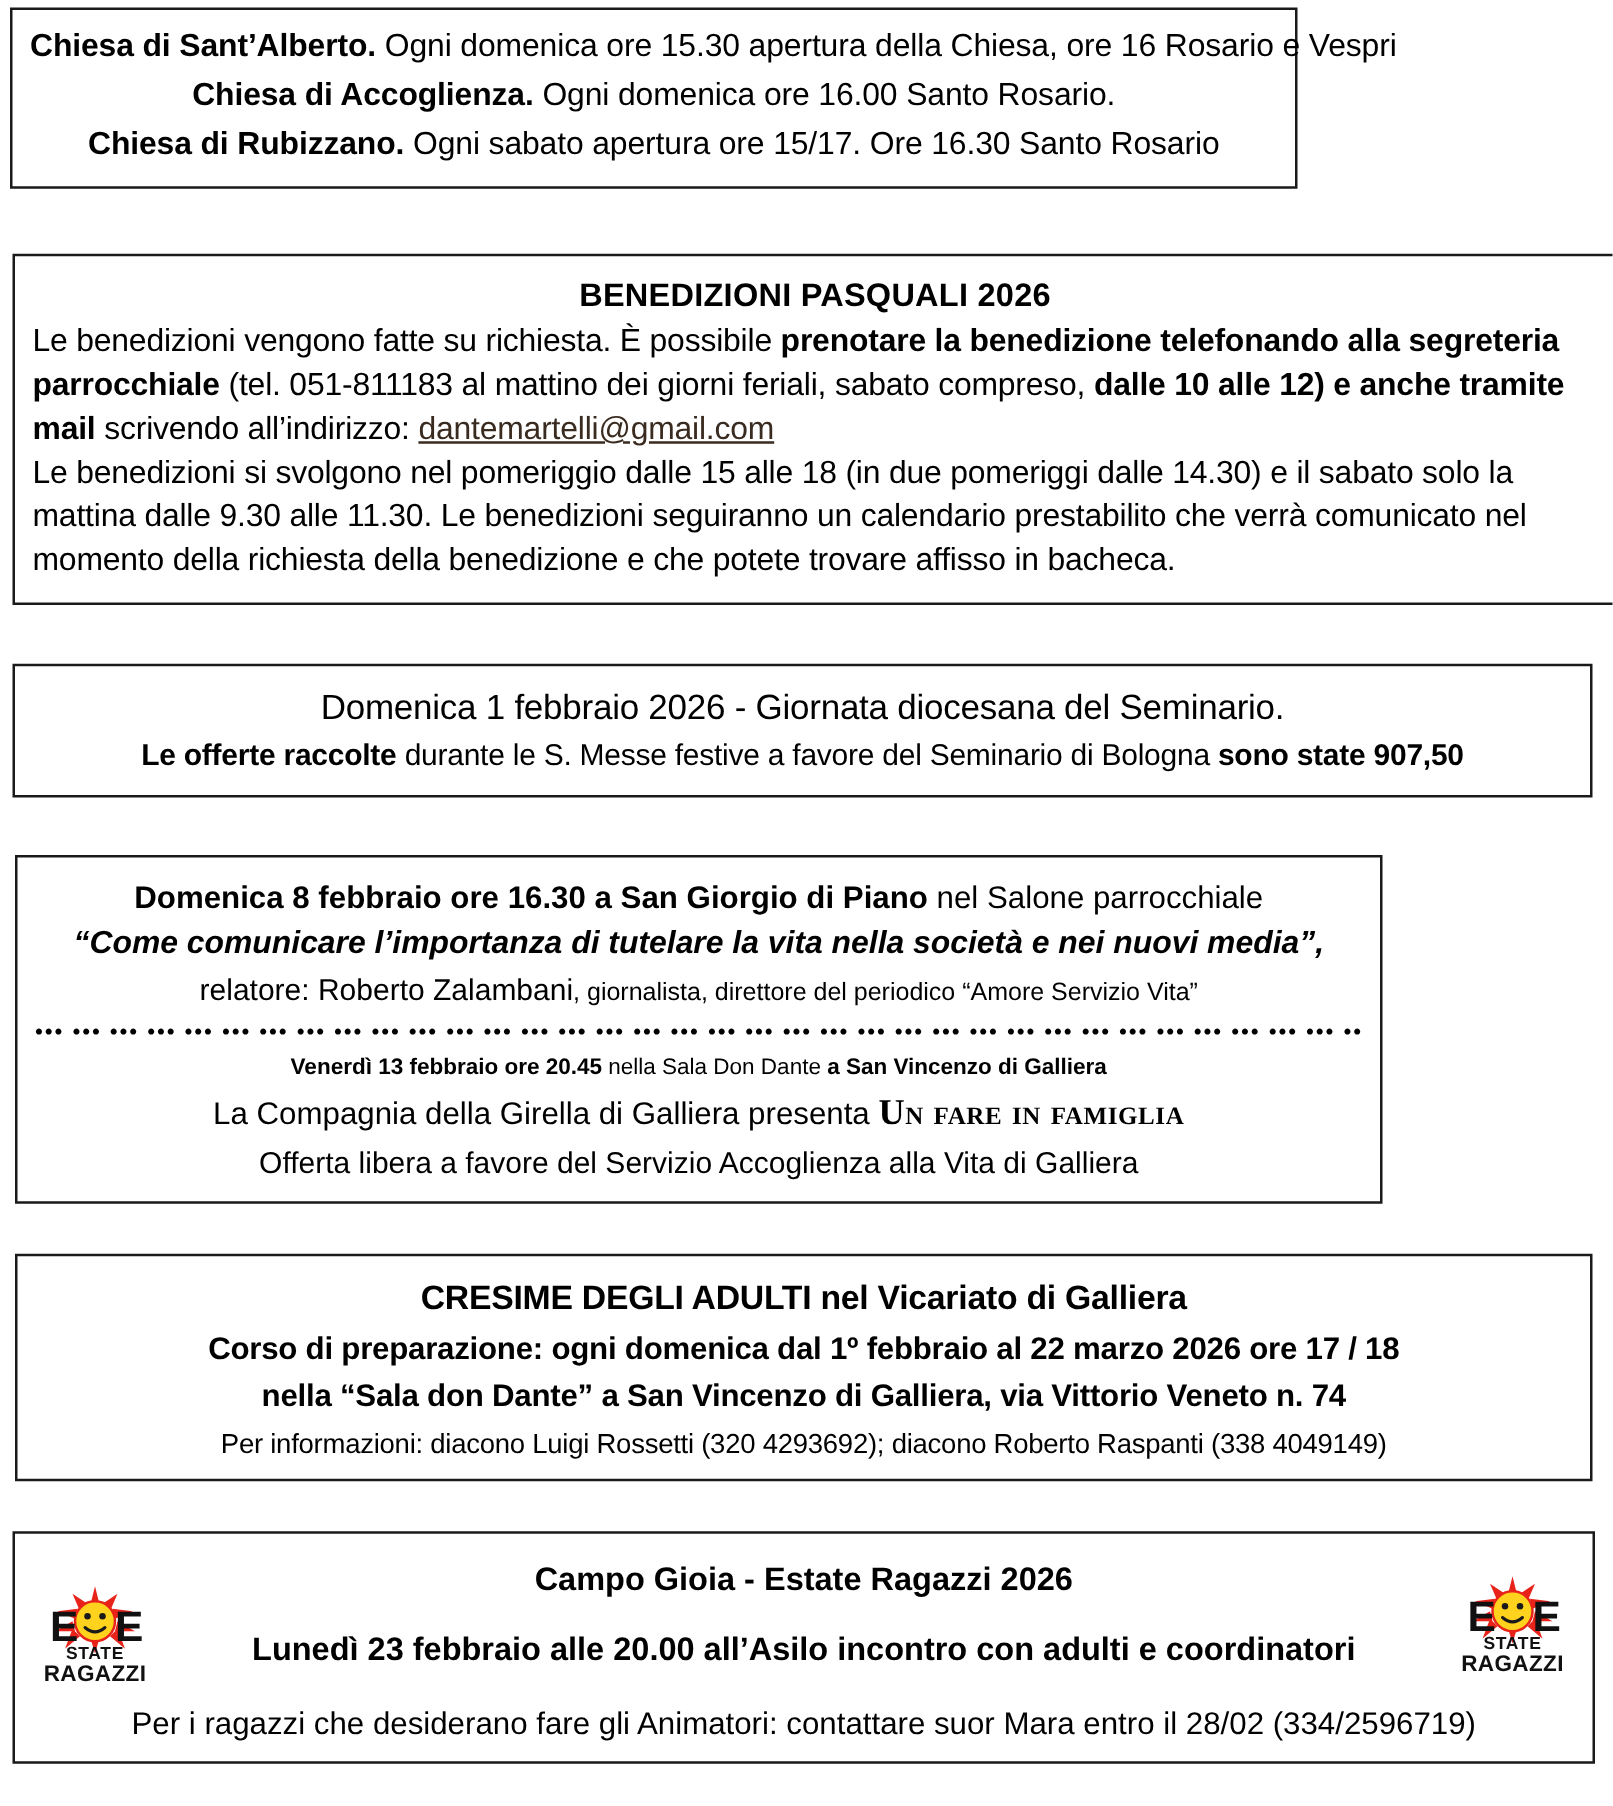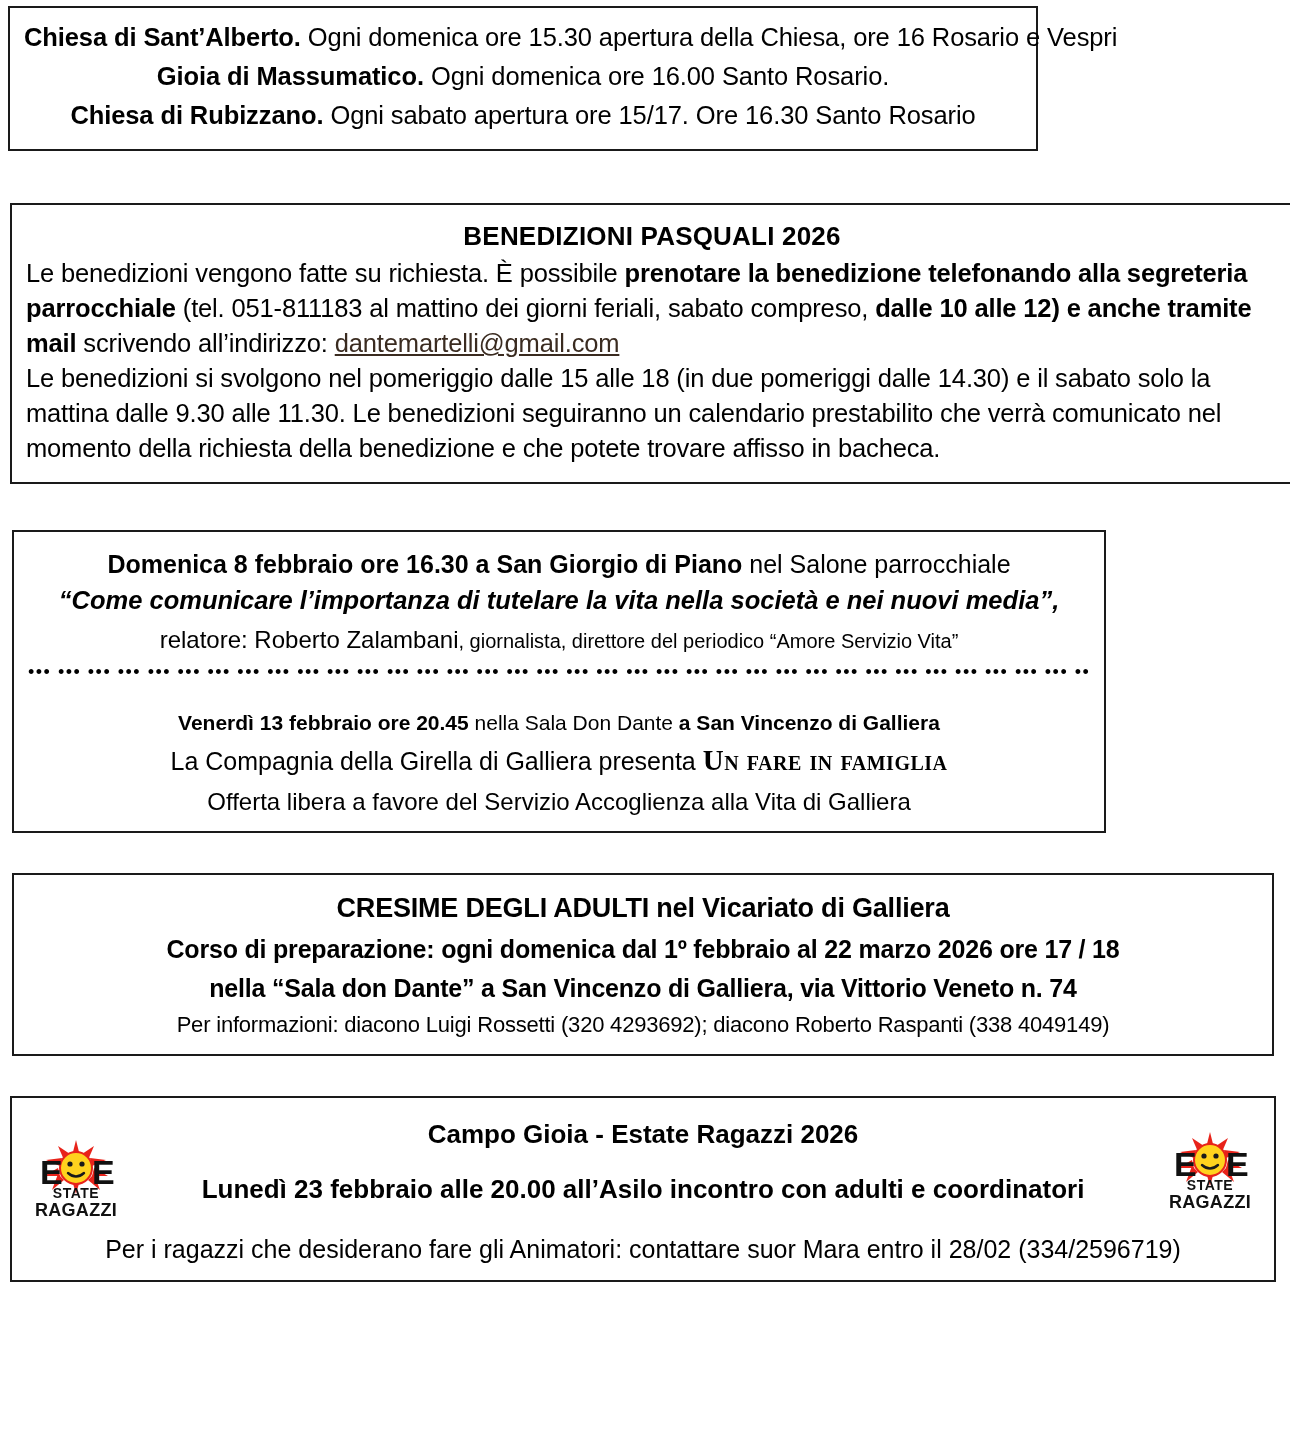--- a/index.html
+++ b/index.html
@@ -81,21 +81,21 @@
   .dots {
     text-align: center;
     font-size: 18px;
     letter-spacing: 1.5px;
     color: #000;
     padding: 4px 0 2px 0;
     overflow: hidden;
     white-space: nowrap;
     font-family: "Liberation Sans", sans-serif;
   }
-  .ev-2 { font-size: 21px; padding: 4px 0 2px 0; margin-top: 20px; }
+  .ev-2 { font-size: 18px; padding: 4px 0 2px 0; }
   .ev-3 { font-size: 25px; padding: 4px 0 2px 0; }
   .ev-3 .play {
     font-family: "Liberation Serif", serif;
     font-weight: bold;
     font-size: 29px;
     font-variant: small-caps;
     letter-spacing: 0.5px;
   }
   .ev-4 { font-size: 24px; padding: 4px 0 2px 0; }
 
@@ -124,35 +124,41 @@
 </head>
 <body>
 
 <div class="page">
 
   <div class="box" id="box-mass">
     <div class="ln">
       <span class="b">Chiesa di Sant’Alberto.</span><span> Ogni domenica ore 15.30 apertura della Chiesa, ore 16 Rosario e Vespri</span>
     </div>
     <div class="ln">
-      <span class="b">Gioia di Massumatico.</span><span> Ogni domenica ore 16.00 Santo Rosario.</span>
+      <span class="b">Chiesa di Accoglienza.</span><span> Ogni domenica ore 16.00 Santo Rosario.</span>
     </div>
     <div class="ln">
       <span class="b">Chiesa di Rubizzano.</span><span> Ogni sabato apertura ore 15/17. Ore 16.30 Santo Rosario</span>
     </div>
   </div>
 
   <div class="box" id="box-benedizioni">
     <div class="bened-title">BENEDIZIONI PASQUALI 2026</div>
     <p class="bened-body">
       <span>Le benedizioni vengono fatte su richiesta. È possibile </span><span class="b">prenotare la benedizione telefonando alla segreteria parrocchiale</span><span> (tel. 051-811183 al mattino dei giorni feriali, sabato compreso, </span><span class="b">dalle 10 alle 12) e anche tramite mail</span><span> scrivendo all’indirizzo: </span><span class="mail">dantemartelli@gmail.com</span>
     </p>
     <p class="bened-body">Le benedizioni si svolgono nel pomeriggio dalle 15 alle 18 (in due pomeriggi dalle 14.30) e il sabato solo la mattina dalle 9.30 alle 11.30. Le benedizioni seguiranno un calendario prestabilito che verrà comunicato nel momento della richiesta della benedizione e che potete trovare affisso in bacheca.</p>
   </div>
 
+  <div class="box" id="box-seminario">
+    <div class="ln sem-1">Domenica 1 febbraio 2026 - Giornata diocesana del Seminario.</div>
+    <div class="ln sem-2">
+      <span class="b">Le offerte raccolte</span><span> durante le S. Messe festive a favore del Seminario di Bologna </span><span class="b">sono state 907,50</span>
+    </div>
+  </div>
 
   <div class="box" id="box-eventi">
     <div class="ln ev-1">
       <span class="b">Domenica 8 febbraio ore 16.30 a San Giorgio di Piano</span><span> nel Salone parrocchiale</span>
     </div>
     <div class="ln ev-title">“Come comunicare l’importanza di tutelare la vita nella società e nei nuovi media”,</div>
     <div class="ln ev-rel">
       <span>relatore: Roberto Zalambani</span><span class="small">, giornalista, direttore del periodico “Amore Servizio Vita”</span>
     </div>
     <div class="dots">••• ••• ••• ••• ••• ••• ••• ••• ••• ••• ••• ••• ••• ••• ••• ••• ••• ••• ••• ••• ••• ••• ••• ••• ••• ••• ••• ••• ••• ••• ••• ••• ••• ••• ••• ••• ••• ••• ••• ••• ••• •••</div>

